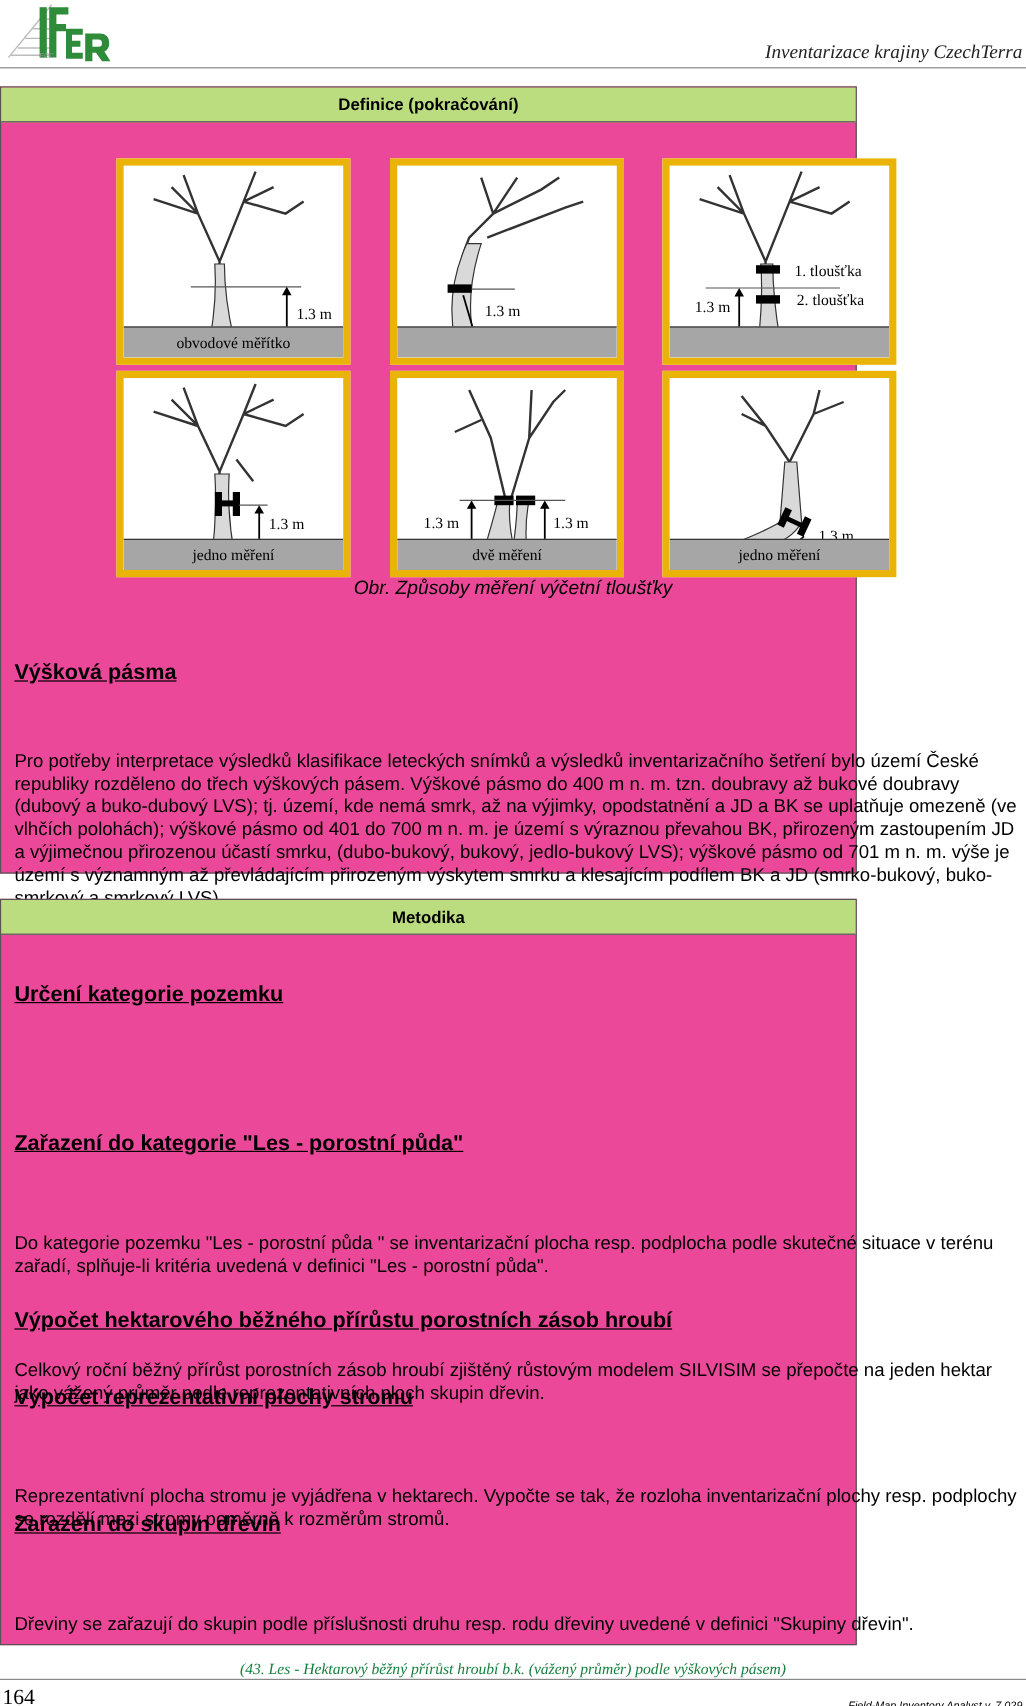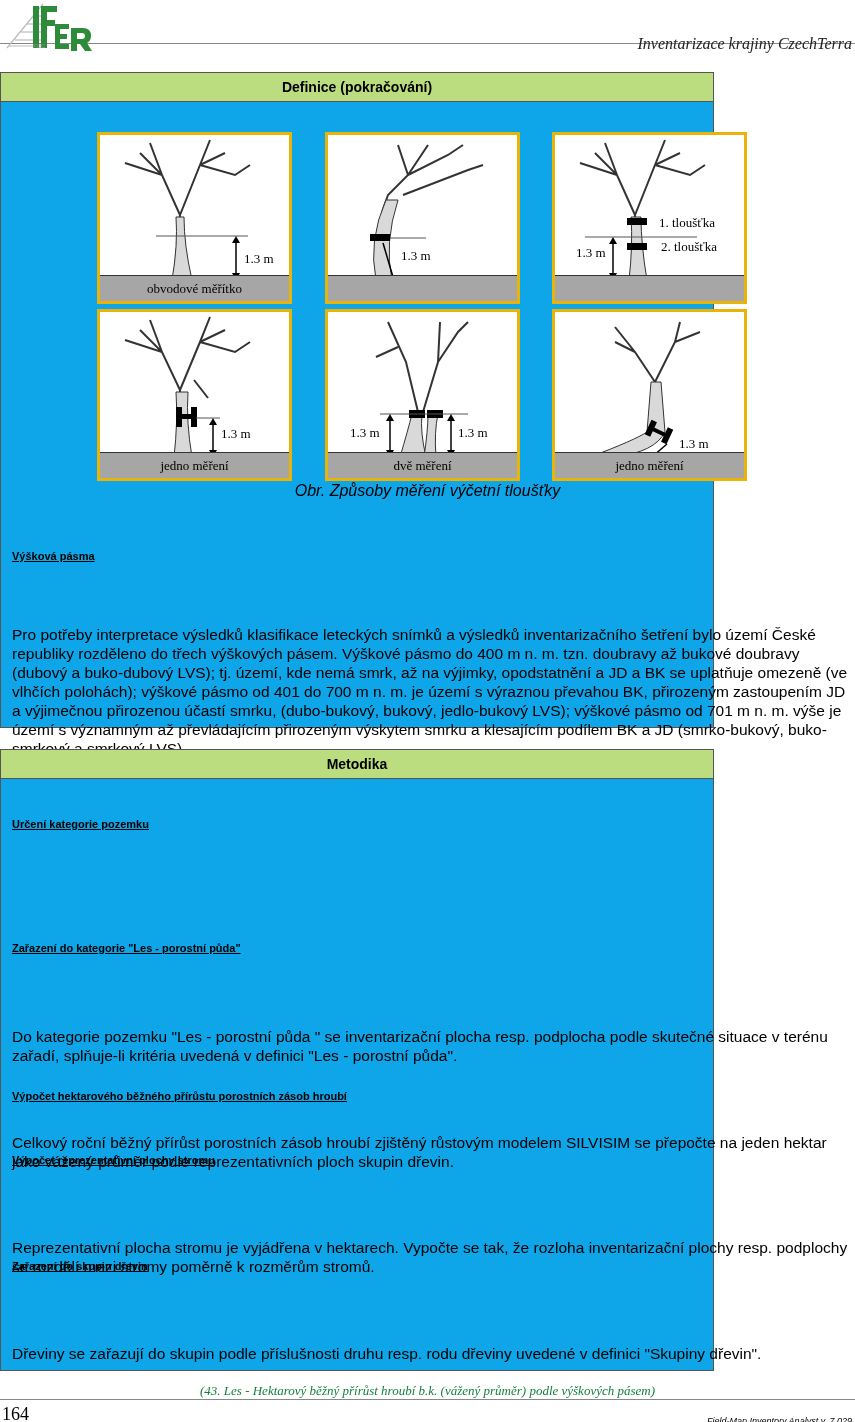--- a/index.html
+++ b/index.html
@@ -1,34 +1,34 @@
 <!DOCTYPE html>
 <html><head>
 <meta charset="utf-8">
 <style>
   * { box-sizing: border-box; margin: 0; padding: 0; }
   html, body { width: 855px; height: 1422px; background: #fff; overflow: hidden; }
   body { position: relative; font-family: "Liberation Sans", sans-serif; color: #000; }
 
-  .header { position: absolute; left: 0; top: 0; width: 855px; height: 44px; border-bottom: 1px solid #888; }
+  .header { position: absolute; left: 0; top: 0; width: 855px; height: 57px; border-bottom: 1px solid #888; }
   .logo { position: absolute; left: 3px; top: 2px; width: 92px; height: 50px; }
   .doc-title { position: absolute; right: 3px; top: 35px; font-family: "Liberation Serif", serif; font-style: italic; font-size: 16px; color: #222; }
 
-  .section { position: absolute; left: 0; width: 714px; border: 1px solid #555; background: #0ea5e9; }
+  .section { position: absolute; left: 0; width: 714px; border: 1px solid #555; background: #ec4899; }
   .section-head { height: 29px; background: #bbdc7f; border-bottom: 1px solid #555; text-align: center; font-weight: bold; font-size: 14px; line-height: 29px; }
   .s1 { top: 72px; height: 656px; }
   .s2 { top: 749px; height: 622px; }
 
-  .fig { position: absolute; border: 3px solid #eab308; background: #fff; overflow: hidden; }
+  .fig { position: absolute; border: 6px solid #eab308; background: #fff; overflow: hidden; }
   .fig svg { position: absolute; left: 0; top: 0; }
   .fig .ground { position: absolute; left: 0; right: 0; bottom: 0; height: 26px; background: #a6a6a6; border-top: 1px solid #333; text-align: center; font-family: "Liberation Serif", serif; font-size: 13px; line-height: 26px; }
   .fig .lbl { position: absolute; font-family: "Liberation Serif", serif; font-size: 13px; white-space: nowrap; }
 
   .caption { position: absolute; left: 0; width: 853px; top: 409px; text-align: center; font-style: italic; font-size: 16px; }
-  .h { position: absolute; left: 11px; font-weight: bold; font-size: 11px; text-decoration: underline; }
+  .h { position: absolute; left: 11px; font-weight: bold; font-size: 18px; text-decoration: underline; }
   .p { position: absolute; left: 11px; width: 836px; font-size: 15.5px; line-height: 19px; margin-top: 44px; }
 
   .footer-note { position: absolute; left: 0; width: 855px; top: 1383px; text-align: center; font-family: "Liberation Serif", serif; font-style: italic; font-size: 13px; color: #15803d; }
   .footer-line { position: absolute; left: 0; width: 855px; top: 1399px; border-top: 1px solid #888; }
   .page-num { position: absolute; left: 2px; top: 1404px; font-family: "Liberation Serif", serif; font-size: 18px; }
   .app-ver { position: absolute; right: 3px; top: 1403px; font-style: italic; font-size: 9px; margin-top: 13px; }
 </style>
 </head>
 <body>
 

